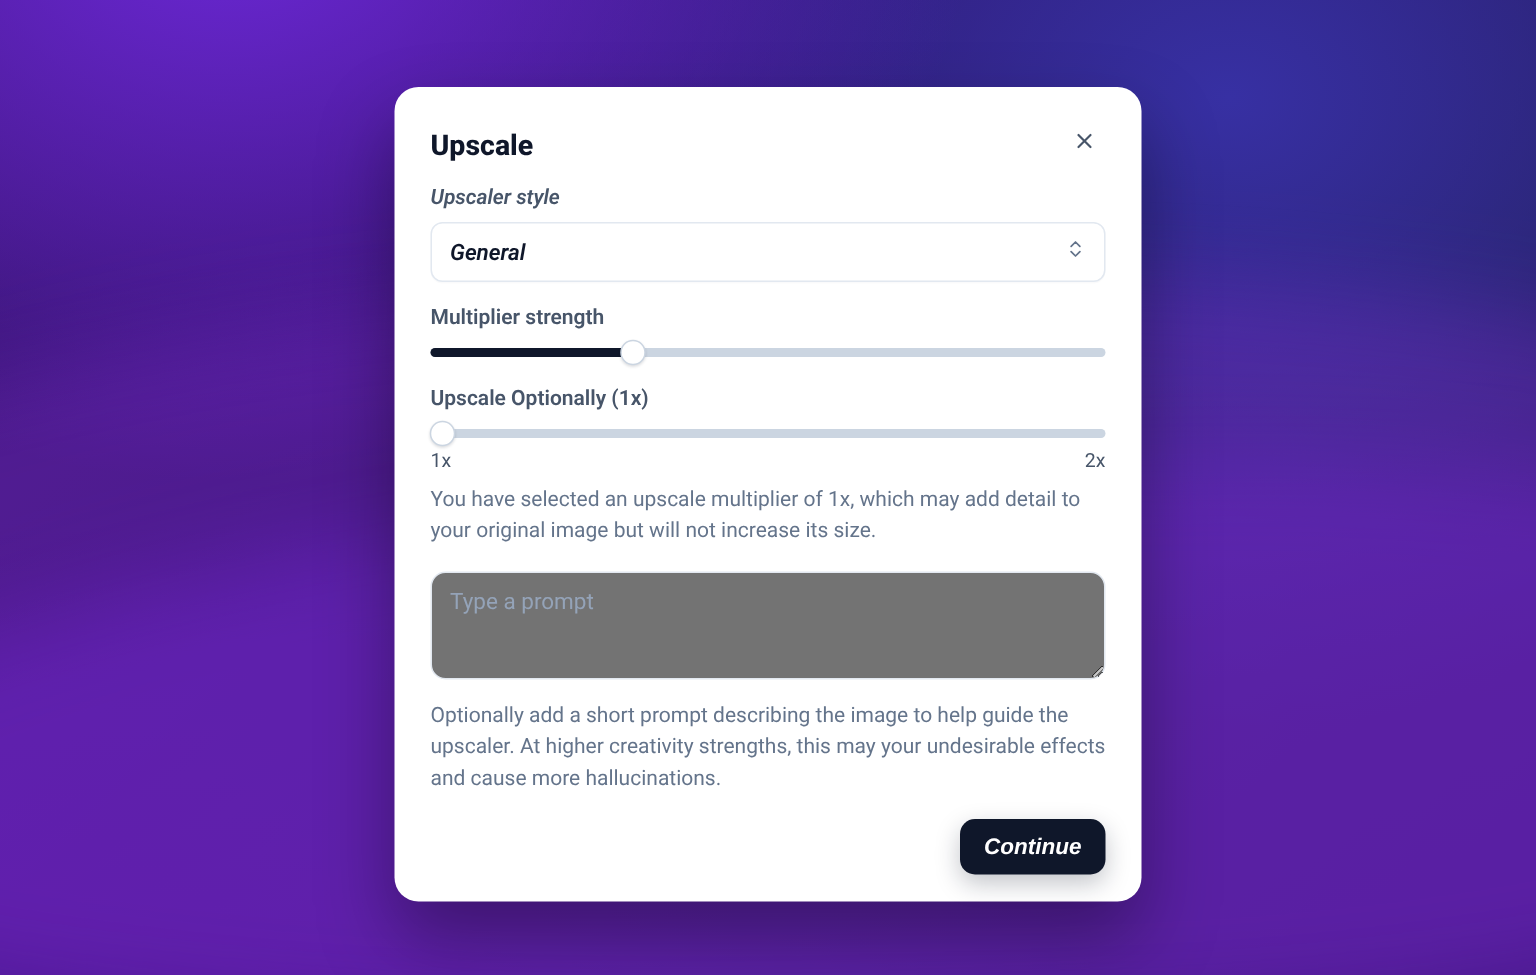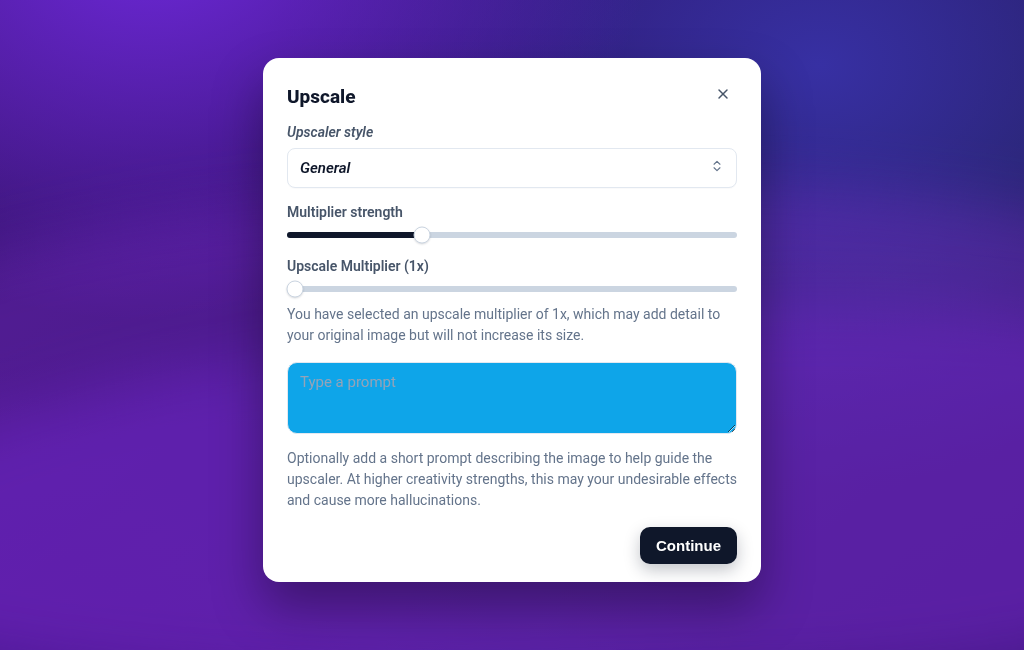--- a/index.html
+++ b/index.html
@@ -54,29 +54,30 @@
     .track-bg { position:absolute; left:0; right:0; top:50%; transform:translateY(-50%); height:6px; border-radius:6px; background:#cbd5e1; }
     .track-fill { position:absolute; left:0; top:50%; transform:translateY(-50%); height:6px; border-radius:6px; background:#0f172a; }
     .thumb { position:absolute; top:50%; width:17px; height:17px; background:#ffffff; border:1px solid #cbd5e1; border-radius:50%; transform:translate(-50%, -50%); box-shadow:0 1px 2px rgba(15,23,42,0.15); cursor:grab; }
 
     .range-labels { display:flex; justify-content:space-between; font-size:13px; color:#475569; margin-top:4px; }
 
     .hint { font-size:14px; color:#64748b; line-height:1.5; margin-top:8px; }
 
     .textarea {
       width:100%; height:72px; resize:vertical; border:1px solid #e2e8f0; border-radius:10px;
-      padding:10px 12px; font-size:15px; color:#0f172a; font-family:inherit; outline:none; background:#0ea5e9;
+      padding:10px 12px; font-size:15px; color:#0f172a; font-family:inherit; outline:none; background:#737373;
     }
     .textarea::placeholder { color:#94a3b8; }
 
     .footer { display:flex; justify-content:flex-end; margin-top:16px; }
     .btn-primary {
       background:#0f172a; color:#ffffff; font-weight:800; font-size:15px;
       padding:10px 16px; border-radius:10px; border:none; cursor:pointer;
       box-shadow: 0 6px 16px rgba(15,23,42,0.25);
+      font-style: italic;
     }
   </style>
 </head>
 <body>
 
 <div class="bg">
   <div class="wave"></div>
 
   <div class="modal">
     <div class="modal-header">
@@ -107,25 +108,29 @@
     <div class="section">
       <div class="label">Multiplier strength</div>
       <div class="slider-track">
         <div class="track-bg"></div>
         <div class="track-fill" id="creativity-fill" style="width: 30%;"></div>
         <div class="thumb" id="creativity-thumb" style="left: 30%;"></div>
       </div>
     </div>
 
     <div class="section">
-      <div class="label">Upscale Multiplier (1x)</div>
+      <div class="label">Upscale Optionally (1x)</div>
       <div class="slider-track">
         <div class="track-bg"></div>
         <div class="track-fill" id="multiplier-fill" style="width: 0%;"></div>
         <div class="thumb" id="multiplier-thumb" style="left: 1.8%;"></div>
+      </div>
+      <div class="range-labels">
+        <span>1x</span>
+        <span>2x</span>
       </div>
       <p class="hint">You have selected an upscale multiplier of 1x, which may add detail to your original image but will not increase its size.</p>
     </div>
 
     <div class="section">
       <textarea class="textarea" placeholder="Type a prompt" style=""></textarea>
       <p class="hint" style="margin-top:10px;">Optionally add a short prompt describing the image to help guide the upscaler. At higher creativity strengths, this may your undesirable effects and cause more hallucinations.</p>
     </div>
 
     <div class="footer">

